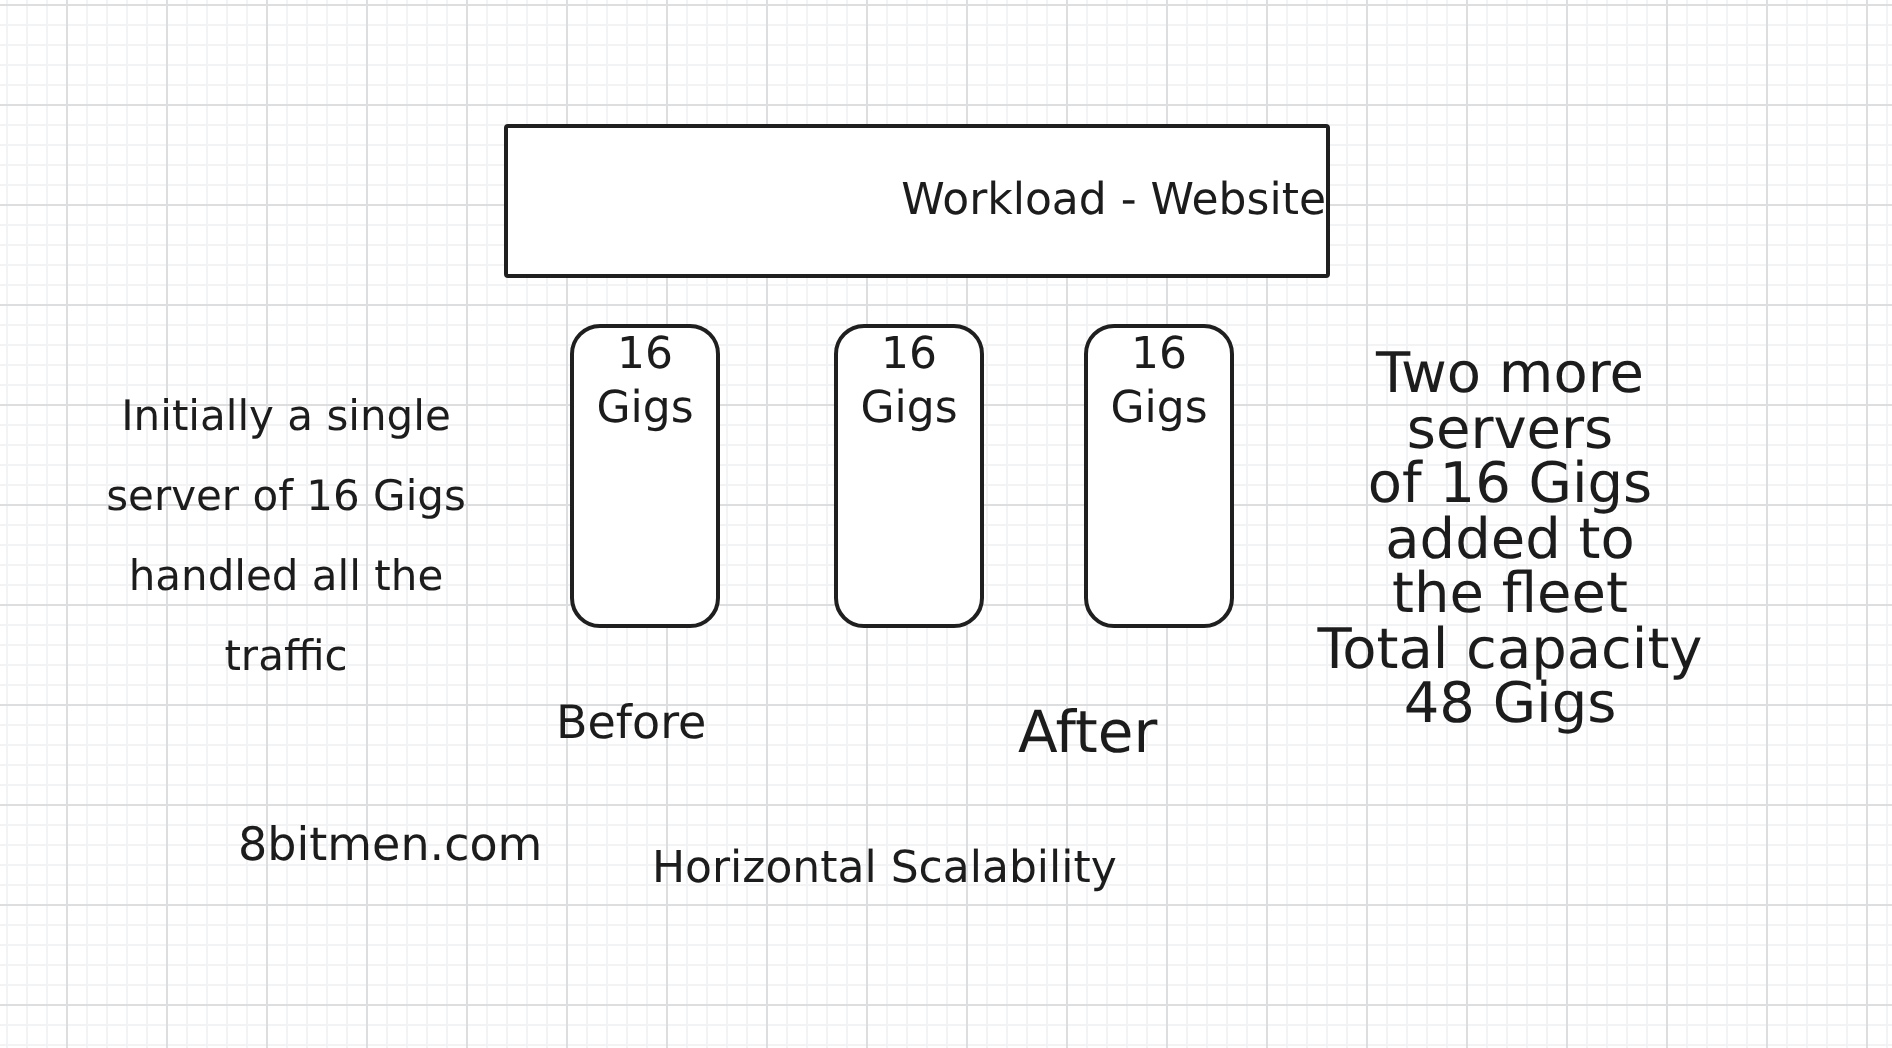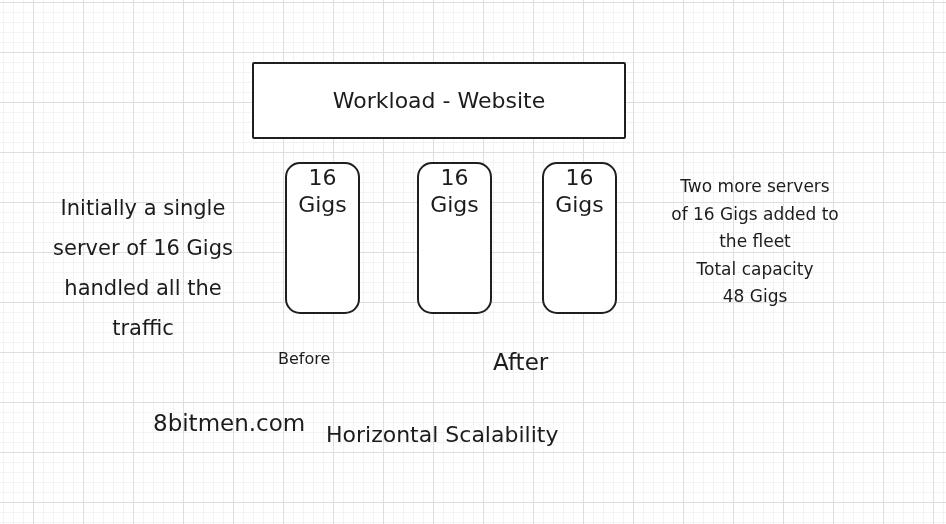--- a/index.html
+++ b/index.html
@@ -26,27 +26,27 @@
       linear-gradient(to right, var(--grid-major) 1px, transparent 1px),
       linear-gradient(to bottom, var(--grid-major) 1px, transparent 1px),
       linear-gradient(to right, var(--grid-minor) 1px, transparent 1px),
       linear-gradient(to bottom, var(--grid-minor) 1px, transparent 1px);
     background-size: 50px 50px, 50px 50px, 10px 10px, 10px 10px;
     background-position: 33px 0, 0 2px, 3px 0, 0 2px;
   }
   .workload-box {
     position: absolute;
     left: 252px; top: 62px;
-    width: 374px; height: 77px;
+    width: 413px; height: 77px;
     background: var(--box-fill);
     border: 2px solid var(--box-border);
     border-radius: 2px;
     display: flex;
     align-items: center;
-    justify-content: center;
+    justify-content: flex-end;
     font-size: 22px;
   }
   .server-box {
     position: absolute;
     top: 162px;
     width: 75px; height: 152px;
     background: var(--box-fill);
     border: 2px solid var(--box-border);
     border-radius: 15px;
     display: flex;
@@ -67,30 +67,30 @@
   }
   .left-note {
     left: 18px; top: 188px;
     width: 250px;
     font-size: 21px;
     line-height: 40px;
   }
   .right-note {
     left: 638px; top: 173px;
     width: 234px;
-    font-size: 17px;
+    font-size: 28px;
     line-height: 27.5px;
   }
   .floating-label {
     position: absolute;
     white-space: nowrap;
   }
-  .before-label { left: 278px; top: 349px; font-size: 16px; }
-  .after-label  { left: 493px; top: 349px; font-size: 23px; }
-  .watermark    { left: 119px; top: 410px; font-size: 23px; margin-left: 34px; }
+  .before-label { left: 278px; top: 349px; font-size: 23px; }
+  .after-label  { left: 509px; top: 349px; font-size: 29px; }
+  .watermark    { left: 119px; top: 410px; font-size: 23px; }
   .caption      { left: 326px; top: 422px; font-size: 22px; }
 </style>
 </head>
 <body>
 
 <div class="canvas">
 
   <div class="workload-box">
     <span>Workload - Website</span>
   </div>

